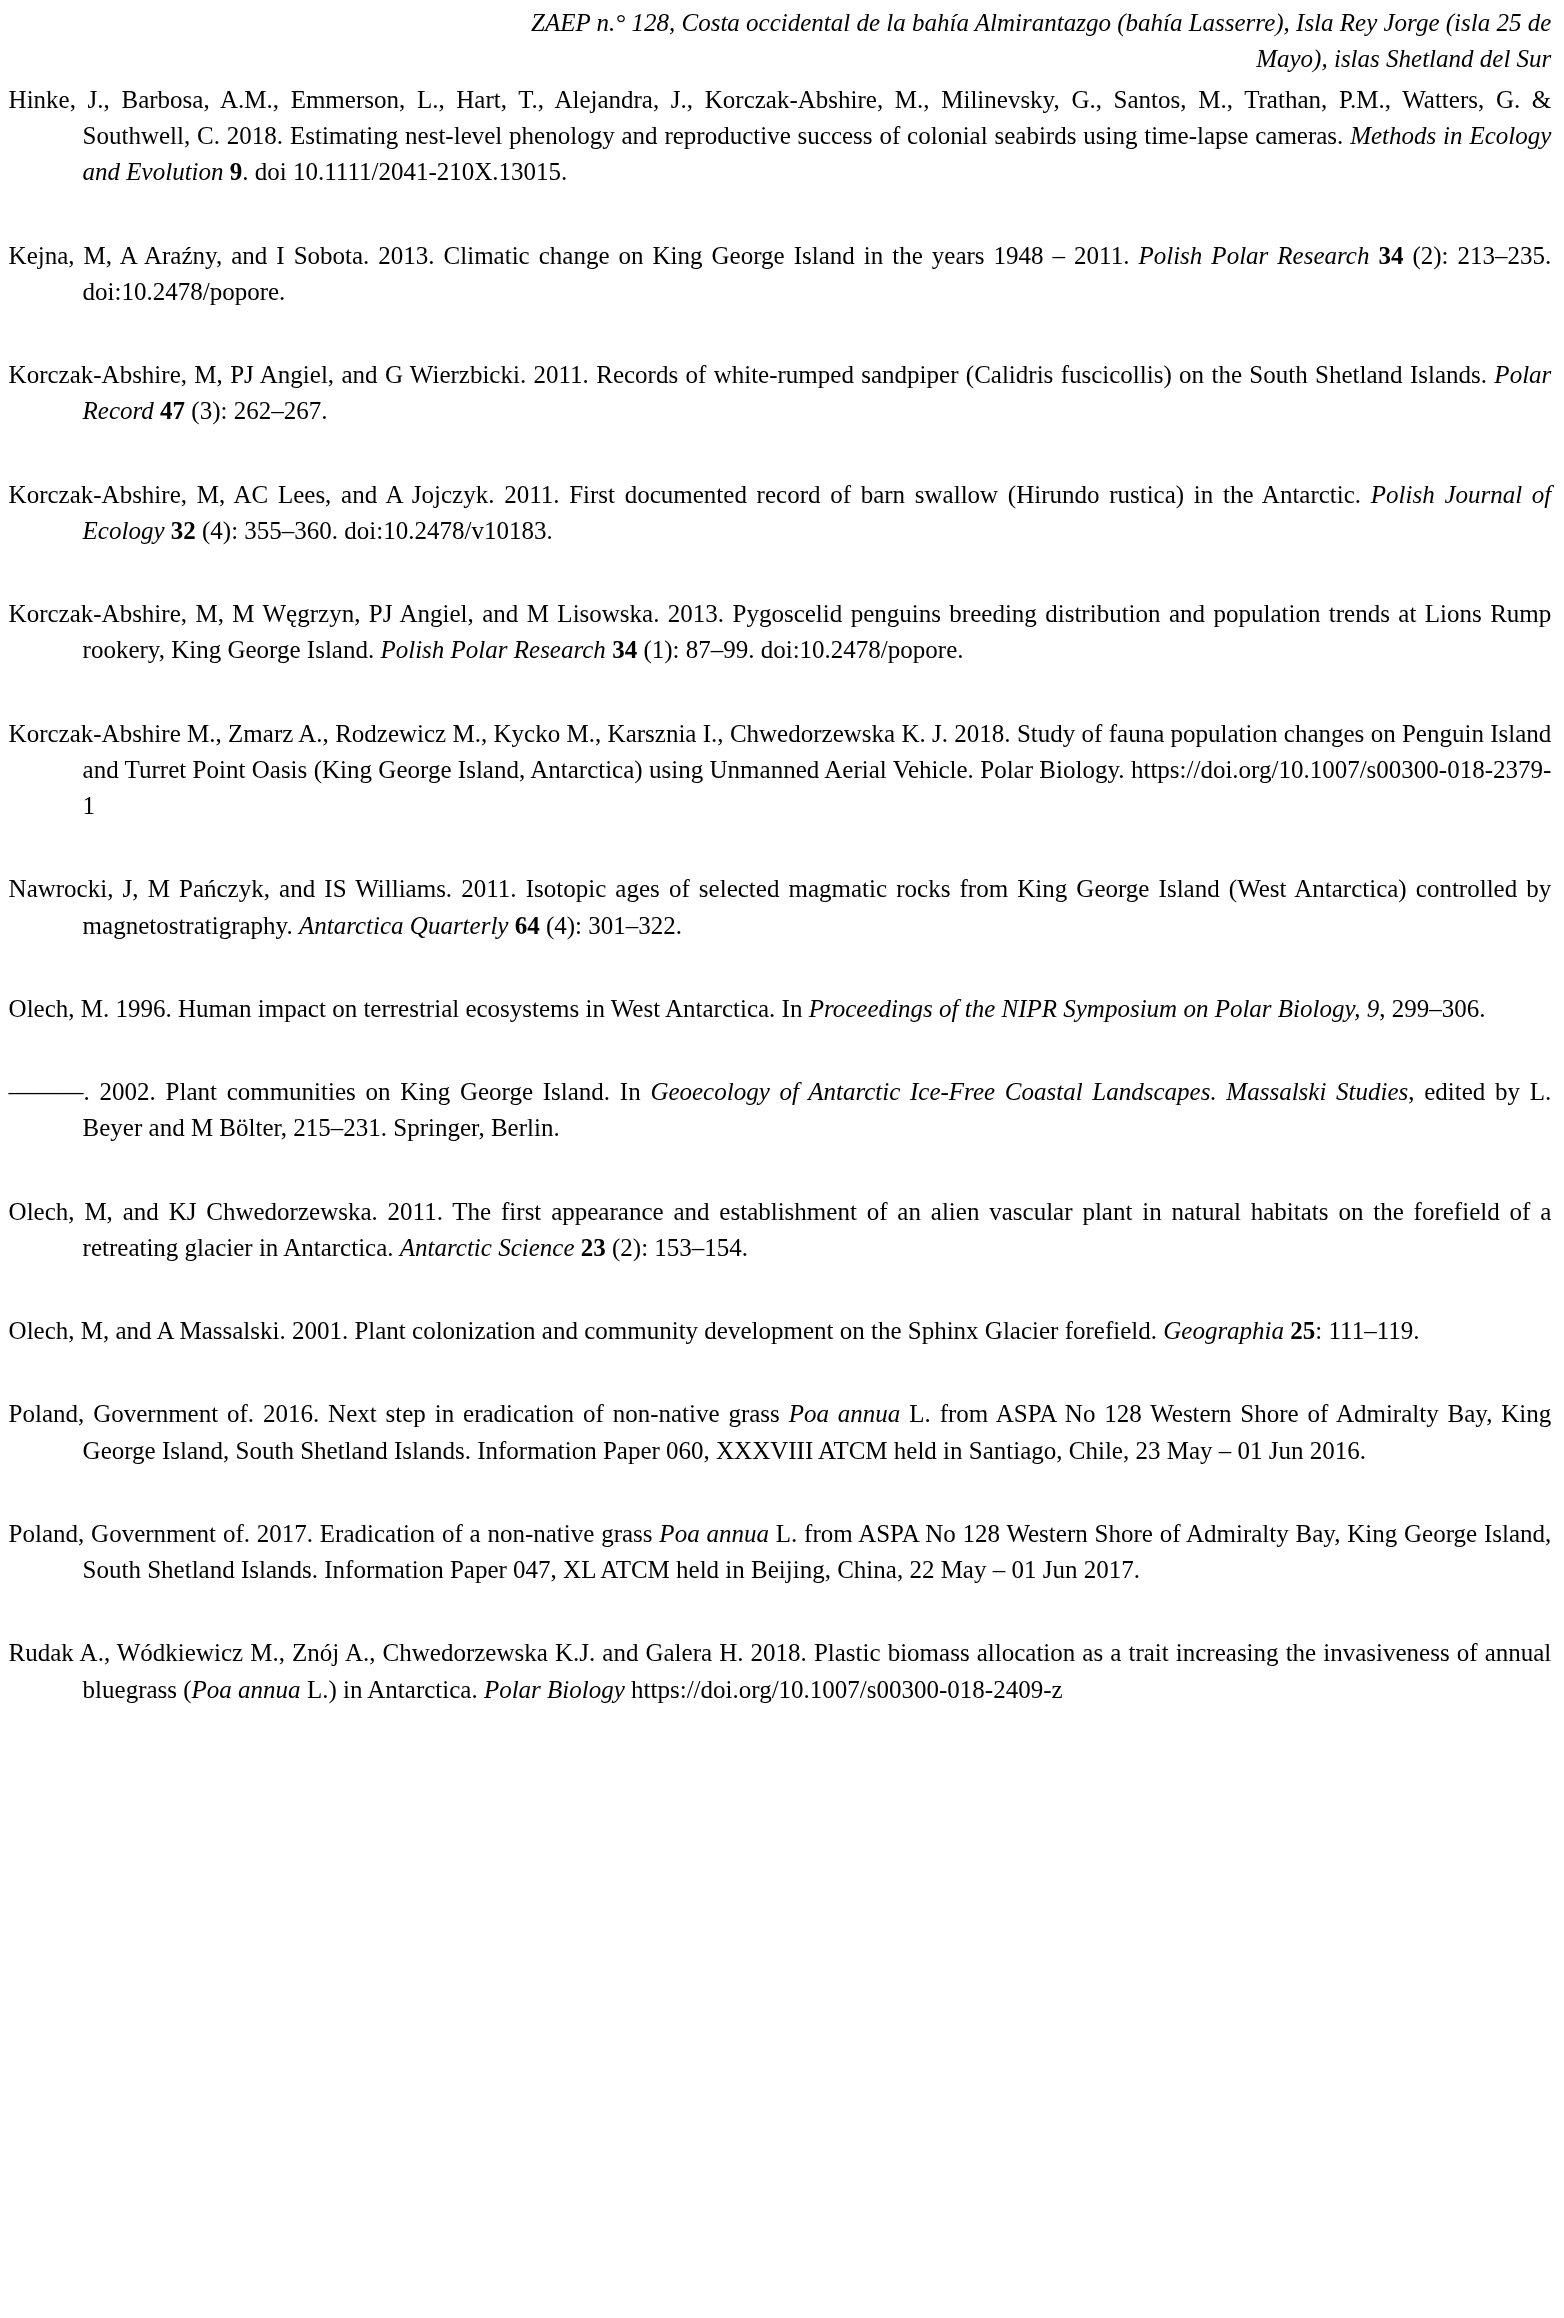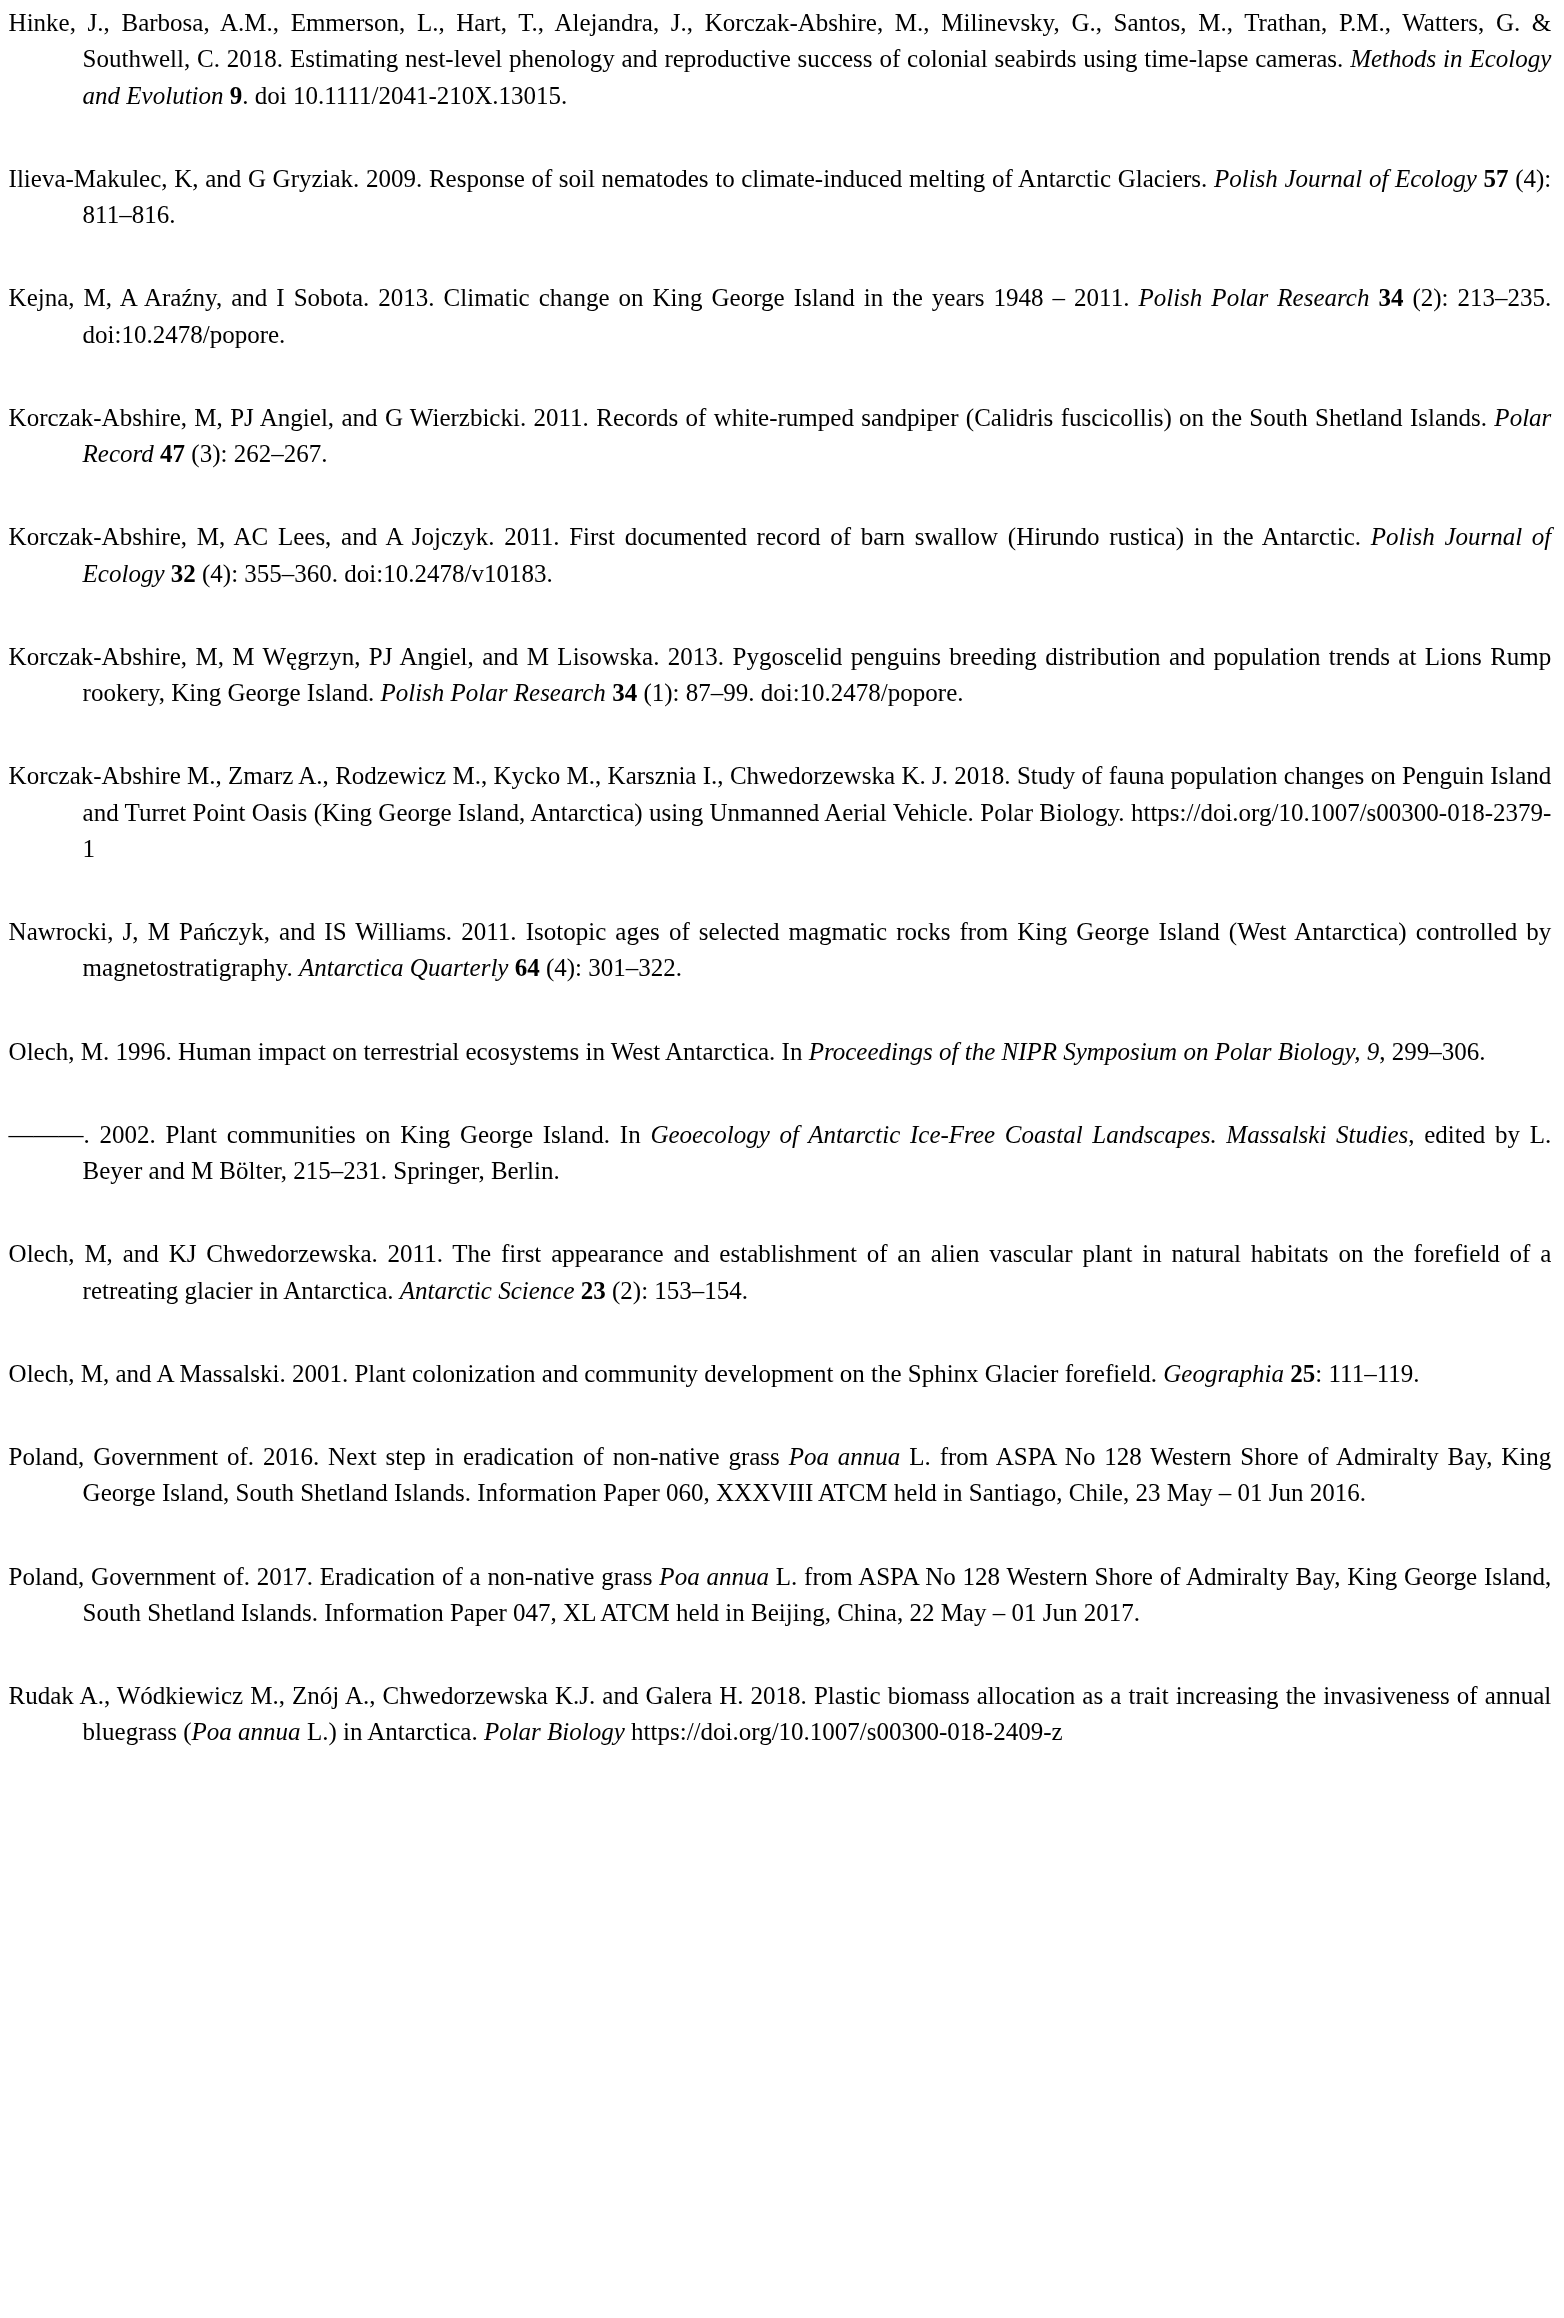--- a/index.html
+++ b/index.html
@@ -40,23 +40,26 @@
   .ref:last-child {
     margin-bottom: 16px;
   }
   .it { font-style: italic; }
   .bd { font-weight: bold; }
 </style>
 </head>
 <body>
 
 <div class="page">
+  <div class="doc-title">
+    <span class="title-line">ZAEP n.° 128, Costa occidental de la bahía Almirantazgo (bahía Lasserre), Isla Rey Jorge (isla 25 de</span>
+    <span class="title-line">Mayo), islas Shetland del Sur</span>
+  </div>
   <div id="refs">
       <p class="ref"><span>Hinke, J., Barbosa, A.M., Emmerson, L., Hart, T., Alejandra, J., Korczak-Abshire, M., Milinevsky, G., Santos, M., Trathan, P.M., Watters, G. &amp; Southwell, C. 2018. Estimating nest-level phenology and reproductive success of colonial seabirds using time-lapse cameras. </span><span class="it">Methods in Ecology and Evolution</span><span> </span><span class="bd">9</span><span>. doi 10.1111/2041-210X.13015.</span></p>
-      <p class="ref"><span>Ilieva-Makulec, K, and G Gryziak. 2009. Response of soil nematodes to climate-induced melting of Antarctic Glaciers. </span><span class="it">Polish Journal of Ecology</span><span> </span><span class="bd">57</span><span> (4): 811–816.</span></p>
       <p class="ref"><span>Kejna, M, A Araźny, and I Sobota. 2013. Climatic change on King George Island in the years 1948 – 2011. </span><span class="it">Polish Polar Research</span><span> </span><span class="bd">34</span><span> (2): 213–235. doi:10.2478/popore.</span></p>
       <p class="ref"><span>Korczak-Abshire, M, PJ Angiel, and G Wierzbicki. 2011. Records of white-rumped sandpiper (Calidris fuscicollis) on the South Shetland Islands. </span><span class="it">Polar Record</span><span> </span><span class="bd">47</span><span> (3): 262–267.</span></p>
       <p class="ref"><span>Korczak-Abshire, M, AC Lees, and A Jojczyk. 2011. First documented record of barn swallow (Hirundo rustica) in the Antarctic. </span><span class="it">Polish Journal of Ecology</span><span> </span><span class="bd">32</span><span> (4): 355–360. doi:10.2478/v10183.</span></p>
       <p class="ref"><span>Korczak-Abshire, M, M Węgrzyn, PJ Angiel, and M Lisowska. 2013. Pygoscelid penguins breeding distribution and population trends at Lions Rump rookery, King George Island. </span><span class="it">Polish Polar Research</span><span> </span><span class="bd">34</span><span> (1): 87–99. doi:10.2478/popore.</span></p>
       <p class="ref"><span>Korczak-Abshire M., Zmarz A., Rodzewicz M., Kycko M., Karsznia I., Chwedorzewska K. J. 2018. Study of fauna population changes on Penguin Island and Turret Point Oasis (King George Island, Antarctica) using Unmanned Aerial Vehicle. Polar Biology. https://doi.org/10.1007/s00300-018-2379-1</span></p>
       <p class="ref"><span>Nawrocki, J, M Pańczyk, and IS Williams. 2011. Isotopic ages of selected magmatic rocks from King George Island (West Antarctica) controlled by magnetostratigraphy. </span><span class="it">Antarctica Quarterly</span><span> </span><span class="bd">64</span><span> (4): 301–322.</span></p>
       <p class="ref"><span>Olech, M. 1996. Human impact on terrestrial ecosystems in West Antarctica. In </span><span class="it">Proceedings of the NIPR Symposium on Polar Biology, 9</span><span>, 299–306.</span></p>
       <p class="ref"><span>———. 2002. Plant communities on King George Island. In </span><span class="it">Geoecology of Antarctic Ice-Free Coastal Landscapes. Massalski Studies</span><span>, edited by L. Beyer and M Bölter, 215–231. Springer, Berlin.</span></p>
       <p class="ref"><span>Olech, M, and KJ Chwedorzewska. 2011. The first appearance and establishment of an alien vascular plant in natural habitats on the forefield of a retreating glacier in Antarctica. </span><span class="it">Antarctic Science</span><span> </span><span class="bd">23</span><span> (2): 153–154.</span></p>
       <p class="ref"><span>Olech, M, and A Massalski. 2001. Plant colonization and community development on the Sphinx Glacier forefield. </span><span class="it">Geographia</span><span> </span><span class="bd">25</span><span>: 111–119.</span></p>

